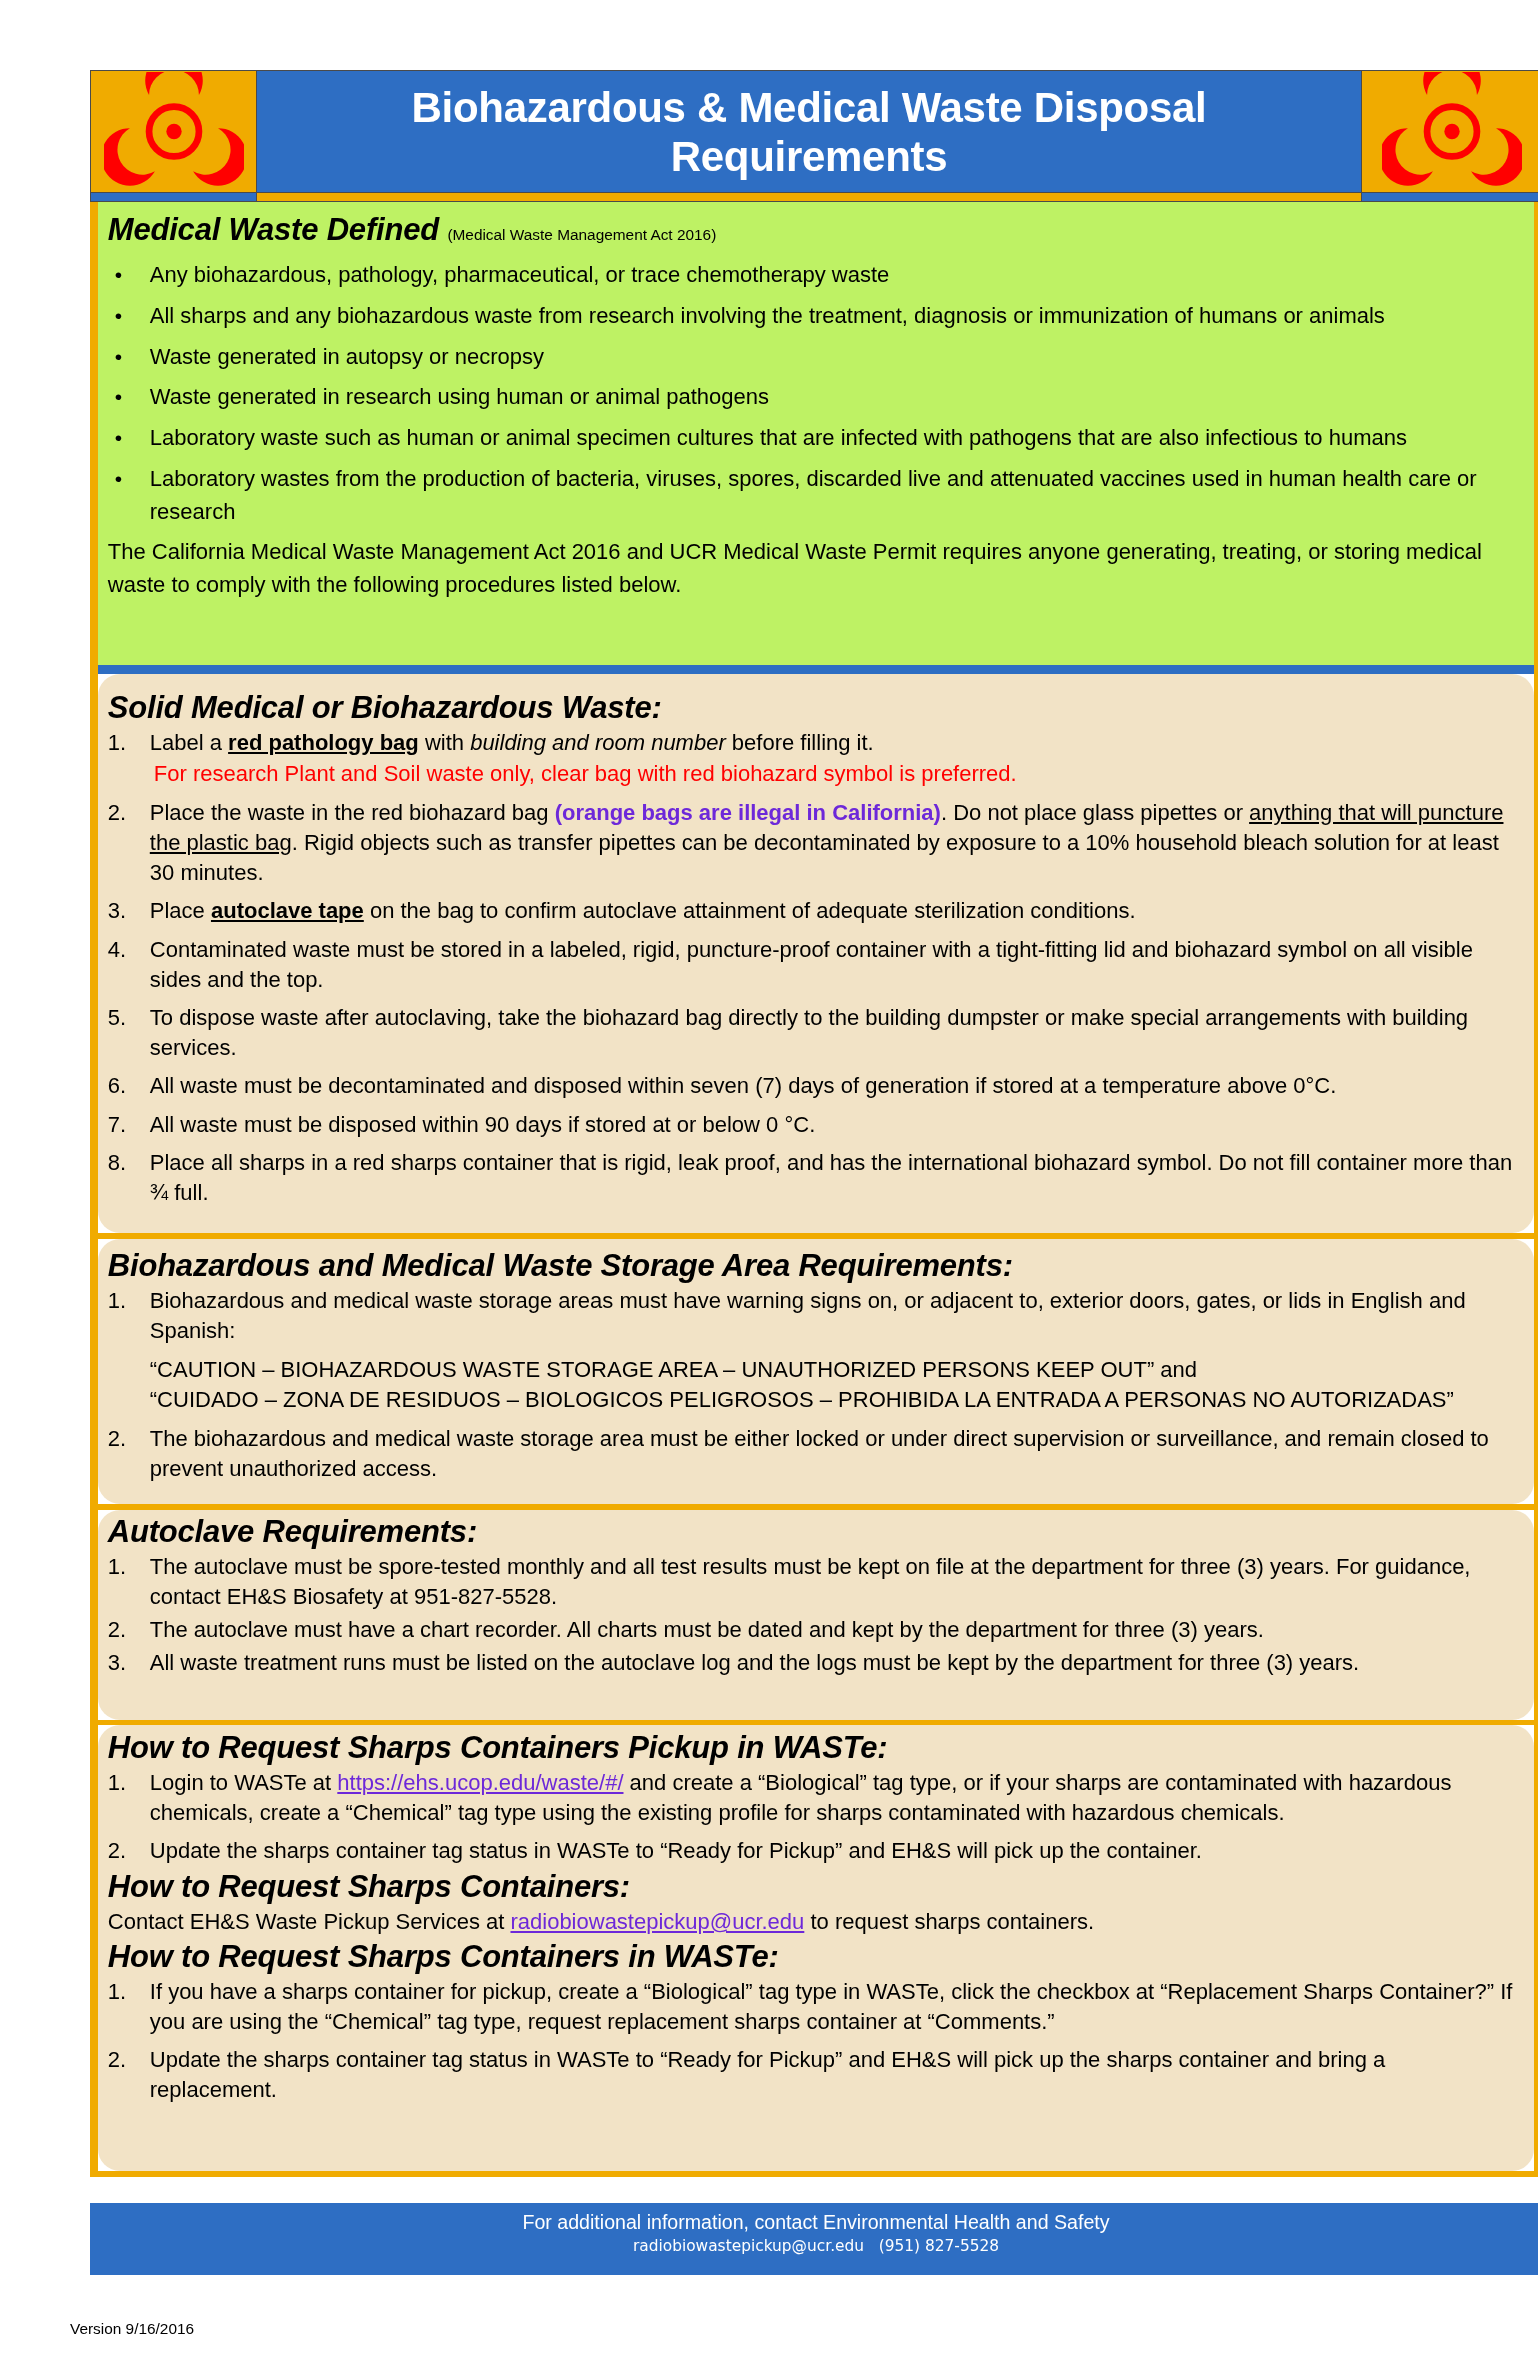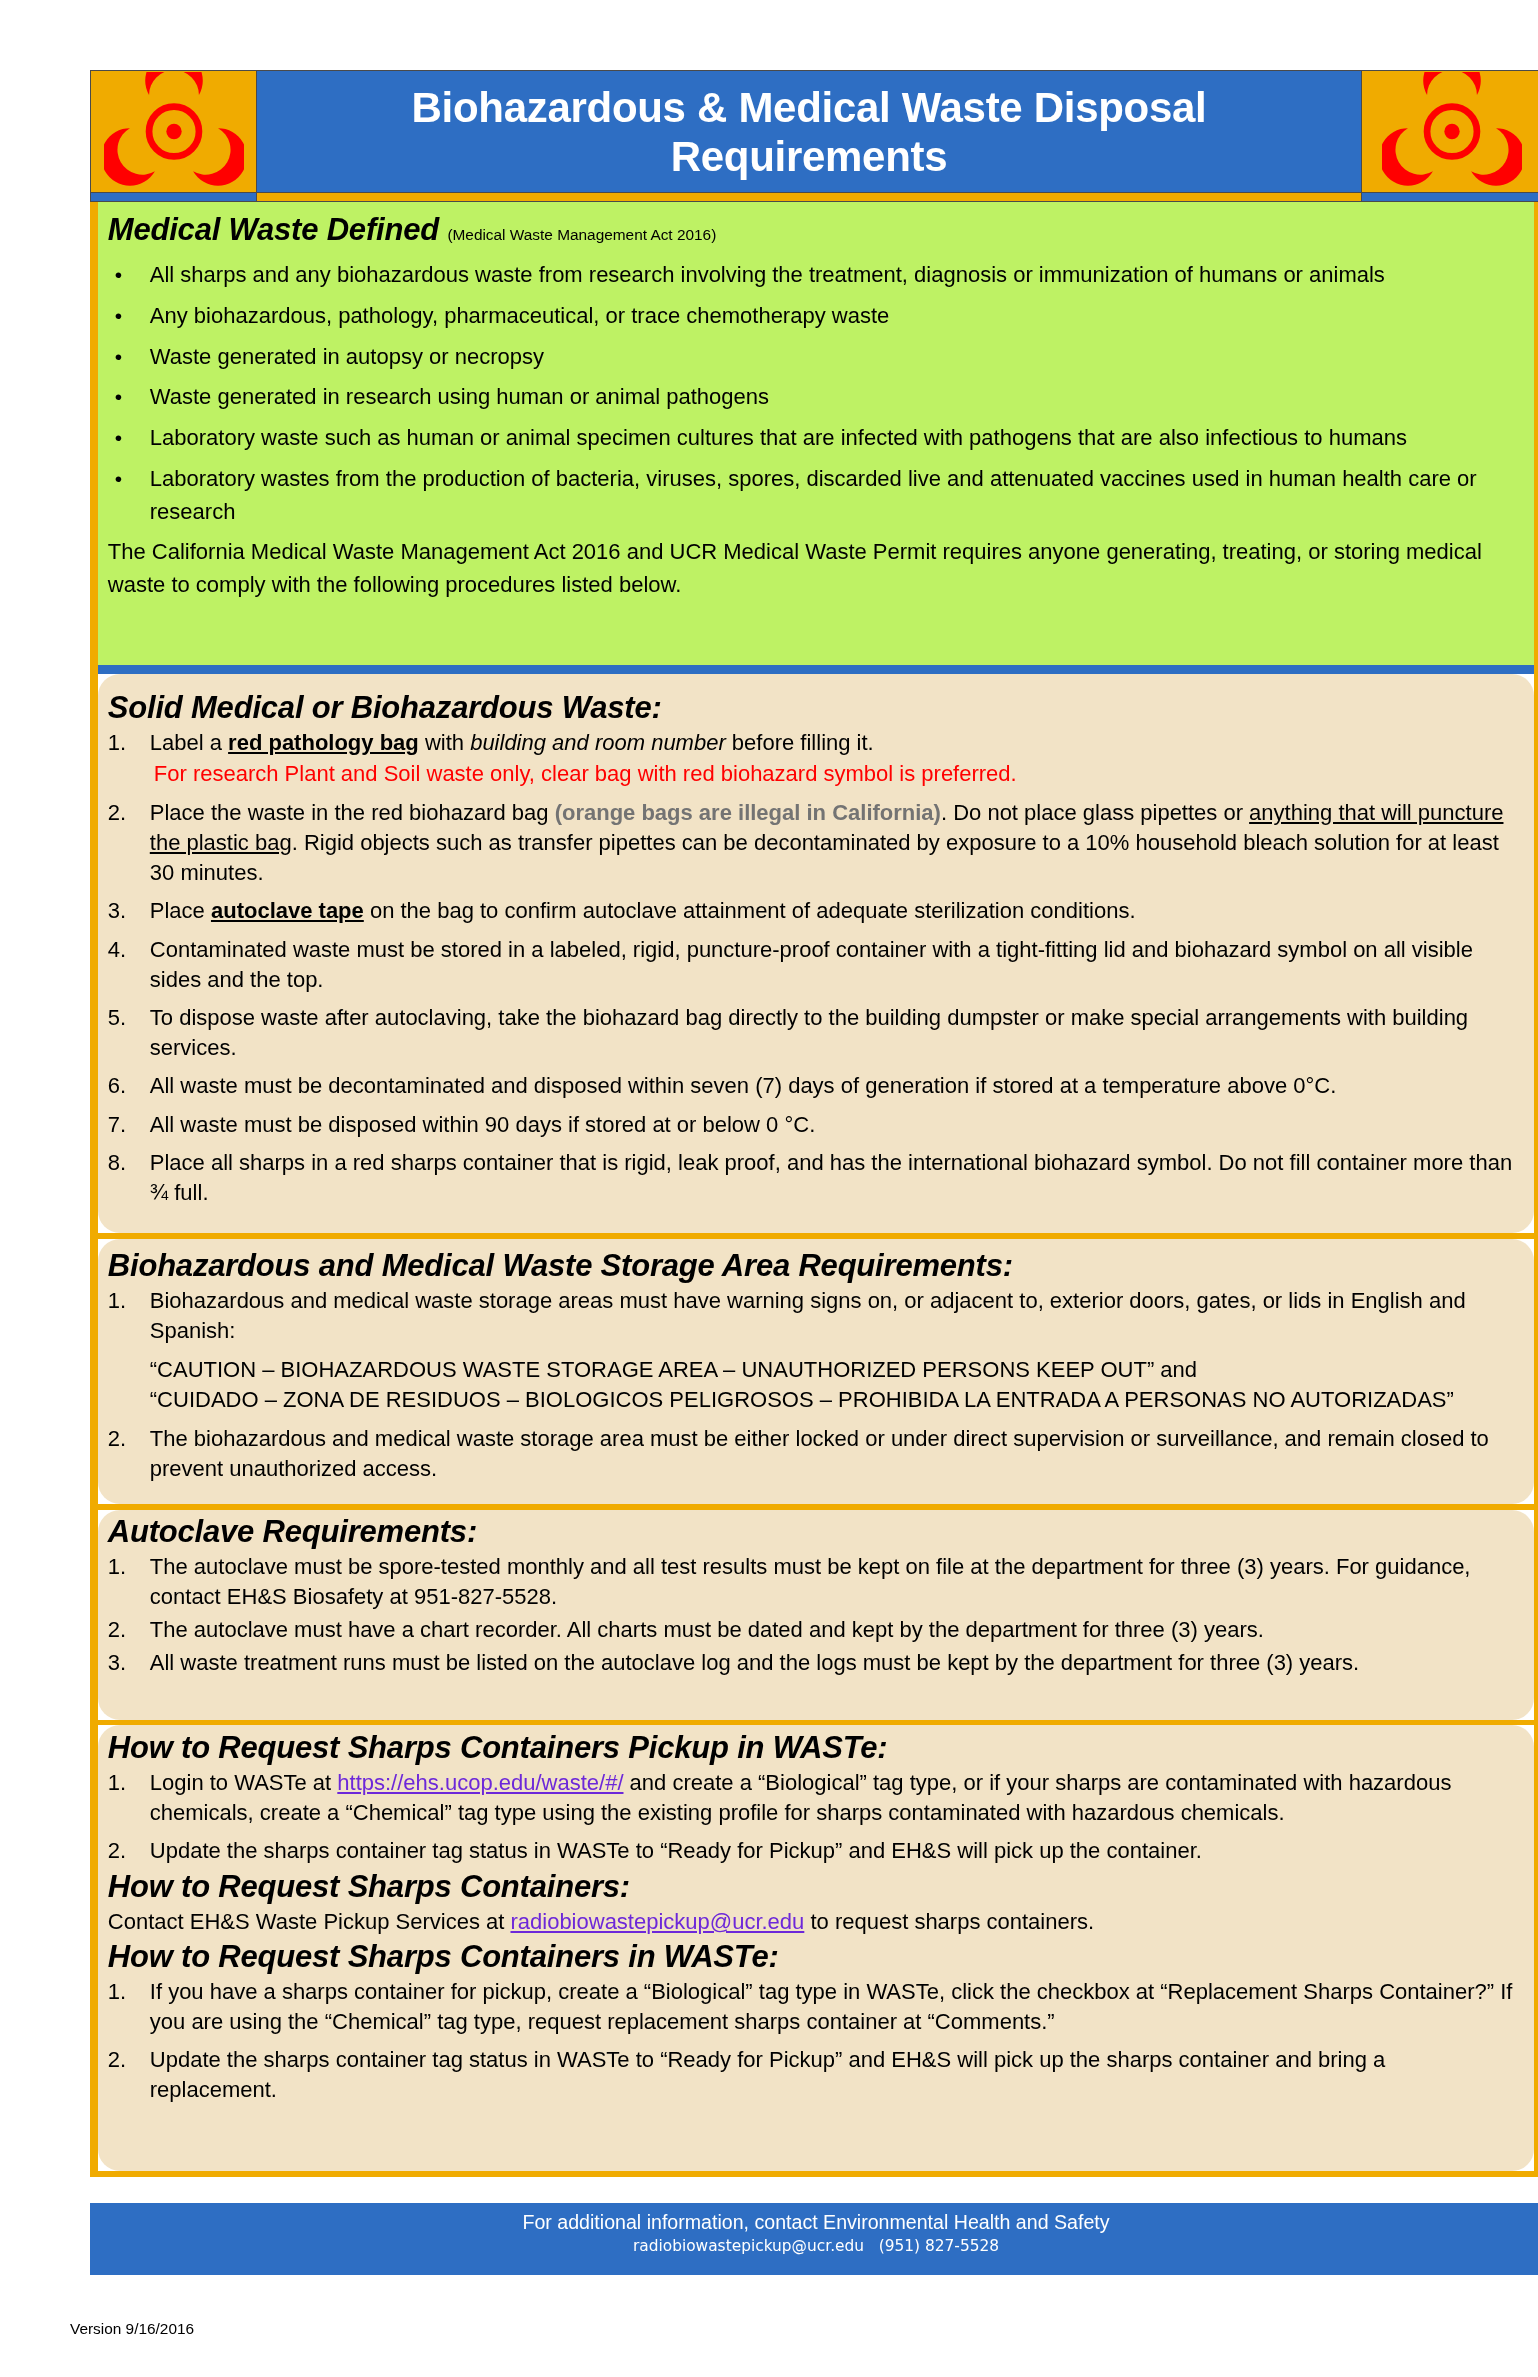--- a/index.html
+++ b/index.html
@@ -33,21 +33,21 @@
   .txt { font-size: 22px; line-height: 33px; }
   ul.bul { margin: 2.8px 0 0 0; padding: 0 0 0 42px; list-style: none; }
   ul.bul li { position: relative; font-size: 22px; line-height: 33px; margin-bottom: 7.7px; }
   ul.bul li::before { content: "\2022"; position: absolute; left: -35px; top: 0; font-size: 21px; }
 
   ol.num { margin: 0; padding: 0 0 0 42px; list-style: none; }
   ol.num li { position: relative; font-size: 22px; line-height: 30px; margin-bottom: 8.4px; }
   ol.num li .n { position: absolute; left: -42px; top: 0; }
 
   .red-note { color: #ff0000; font-size: 22px; line-height: 30px; padding-left: 4.2px; margin-bottom: 8.4px; }
-  .orange-b { color: #737373; font-weight: bold; }
+  .orange-b { color: #6d28d9; font-weight: bold; }
   .b-u { font-weight: bold; text-decoration: underline; }
   .u { text-decoration: underline; }
   .link { color: #6d28d9; text-decoration: underline; }
   .quote { font-size: 22px; line-height: 30px; margin: 9.8px 0 5.6px 0; }
 
   .footer { background: #2e6ec3; color: #ffffff; text-align: center; height: 72px; box-sizing: border-box; padding-top: 7px; margin-top: 26px; }
   .footer .f1 { font-size: 19.6px; line-height: 24px; }
   .footer .f2 { font-family: "DejaVu Sans", sans-serif; font-size: 15.4px; line-height: 24px; white-space: pre; }
   .footer-top { height: 6.3px; background: #f0ab00; }
 
@@ -95,22 +95,22 @@
     <div class="s1"></div>
     <div class="s2"></div>
     <div class="s3"></div>
   </div>
 
   <div class="body-wrap">
 
     <section class="sec sec-white">
       <h2><span>Medical Waste Defined</span> <span class="sub">(Medical Waste Management Act 2016)</span></h2>
       <ul class="bul">
+        <li>Any biohazardous, pathology, pharmaceutical, or trace chemotherapy waste</li>
         <li>All sharps and any biohazardous waste from research involving the treatment, diagnosis or immunization of humans or animals</li>
-        <li>Any biohazardous, pathology, pharmaceutical, or trace chemotherapy waste</li>
         <li>Waste generated in autopsy or necropsy</li>
         <li>Waste generated in research using human or animal pathogens</li>
         <li>Laboratory waste such as human or animal specimen cultures that are infected with pathogens that are also infectious to humans</li>
         <li>Laboratory wastes from the production of bacteria, viruses, spores, discarded live and attenuated vaccines used in human health care or research</li>
       </ul>
       <div class="txt">The California Medical Waste Management Act 2016 and UCR Medical Waste Permit requires anyone generating, treating, or storing medical waste to comply with the following procedures listed below.</div>
     </section>
     <div class="sep-blue"></div>
 
     <section class="sec sec-beige" style="height:559px; padding-top:12.6px;">

